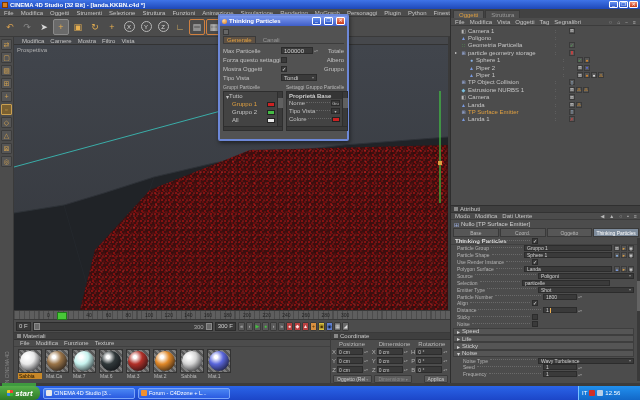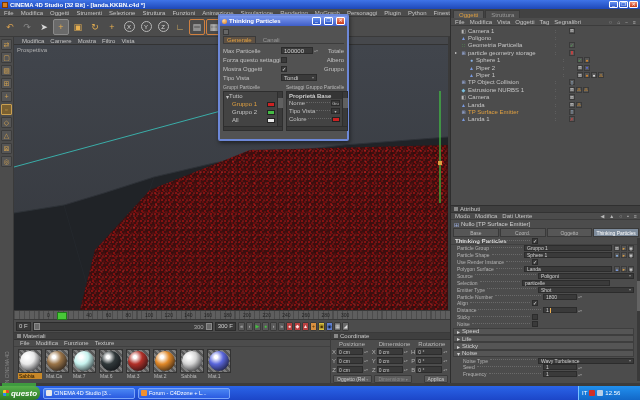--- a/index.html
+++ b/index.html
@@ -908,21 +908,21 @@
       </div>
     </div>
   </div>
 
   <div id="status" class="abs">
     <div class="prog"></div>
   </div>
   <div id="taskbar" class="abs">
     <div id="startbtn">
       <span class="flag"></span>
-      <span>questo</span>
+      <span>start</span>
     </div>
     <div id="tasks" style="display:flex">
         <div class="task">
           <span class="tic" style="background: rgb(232, 232, 232);"></span>
           <span>CINEMA 4D Studio [3...</span>
         </div>
         <div class="task">
           <span class="tic" style="background: rgb(240, 144, 48);"></span>
           <span>Forum - C4Dzone + L...</span>
         </div>

